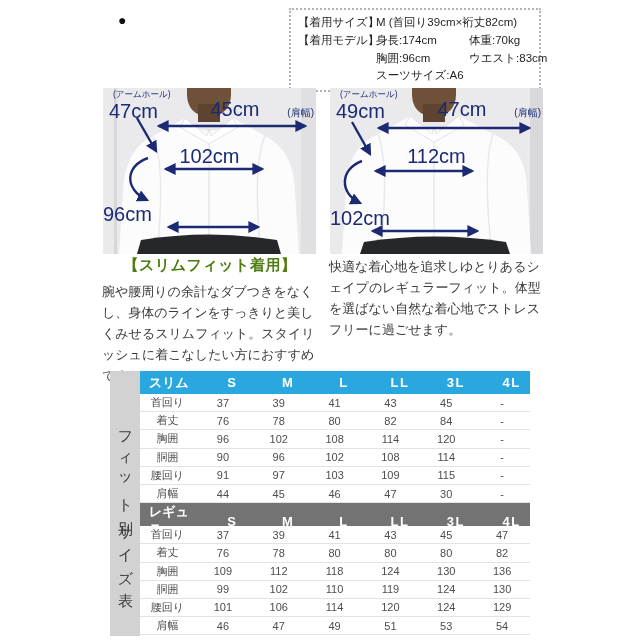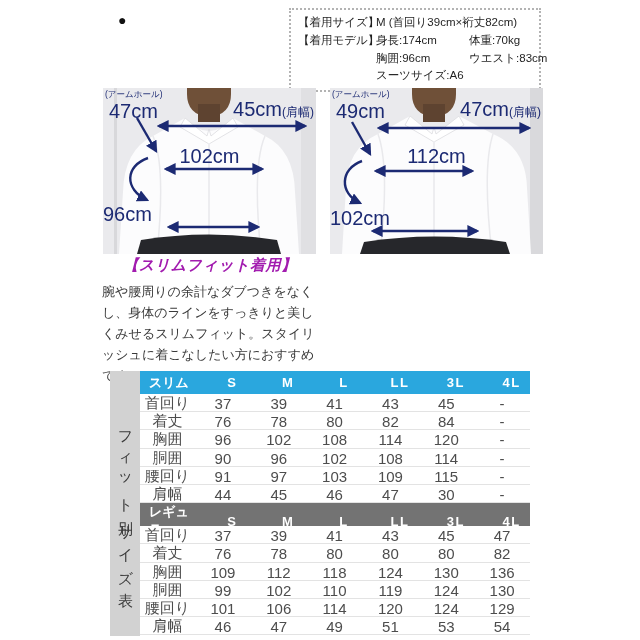--- a/index.html
+++ b/index.html
@@ -17,45 +17,45 @@
               padding:4px 5px 5px 7px; font-size:11.5px; color:#1f1f1f; line-height:1.55; }
   .ib-row { display:flex; white-space:nowrap; }
   .ib-label { width:78px; flex:none; }
   .ib-v1 { width:93px; flex:none; }
 
   
   .photo { position:absolute; top:88px; width:213px; height:166px; }
   #photo-slim { left:103px; } #photo-regular { left:330px; }
   .photo svg.figure { position:absolute; inset:0; width:100%; height:100%; display:block; }
   .ann { position:absolute; color:#1c2a73; line-height:1; white-space:nowrap; }
-  .a-armhole-lbl { left:2px; top:2px; font-size:8.5px; }
+  .a-armhole-lbl { left:10px; top:2px; font-size:8.5px; }
   .a-armhole-val { left:6px; top:13px; font-size:20px; }
   .a-shoulder { right:2px; top:11px; font-size:20px; }
-  .a-shoulder .small { font-size:12px; }
+  .a-shoulder .small { font-size:10px;margin-left:28px; }
   .a-chest { left:0; right:0; top:58px; text-align:center; font-size:20px; }
   .a-waist { left:0; right:0; top:116px; text-align:left; font-size:20px; }
   #photo-regular .a-waist { top:120px; }
 
   
   .fit-text { position:absolute; top:256px; width:216px; }
   #fit-text-slim { left:102px; } #fit-text-regular { left:329px; }
   .fit-caption { text-align:center; font-size:15px; font-weight:bold; margin-bottom:6px; letter-spacing:0.5px; }
   .fit-desc { font-size:13px; line-height:1.62; color:#3a3a3a; text-align:left; }
 
   
   .size-table { position:absolute; left:110px; top:371px; width:420px; height:265px; }
   .side-strip { position:absolute; left:0; top:0; bottom:0; width:30px; background:#d2d2d2;
                 display:flex; align-items:center; justify-content:center; }
   .side-strip span { writing-mode:vertical-rl; font-size:15px; letter-spacing:5px; color:#3a3a3a; }
   .table-body { margin-left:30px; width:390px; }
   .trow { display:grid; grid-template-columns:55px repeat(6,1fr); align-items:center; }
   .thead { height:23px; color:#ffffff; font-weight:bold; font-size:13px;gap:19px; }
   .th-name { padding-left:9px; }
   .th-size { text-align:center; letter-spacing:1.5px; }
-  .tdata { height:18.2px; font-size:15px; color:#4d4d4d; border-bottom:1px solid #e3e3e3; }
+  .tdata { height:18.2px; font-size:11px; color:#4d4d4d; border-bottom:1px solid #e3e3e3; }
   .td-label, .td-value { text-align:center; }
 </style>
 </head>
 <body>
 
 <div class="page">
 
   <div class="header-title">
     <span class="bullet">●</span>
   </div>
@@ -140,24 +140,25 @@
       </g>
     </svg>
     <div class="ann a-armhole-lbl">(アームホール)</div>
     <div class="ann a-armhole-val">49cm</div>
     <div class="ann a-shoulder"><span>47cm</span><span class="small">(肩幅)</span></div>
     <div class="ann a-chest">112cm</div>
     <div class="ann a-waist">102cm</div>
   </div>
 
   <div class="fit-text" id="fit-text-slim">
-    <div class="fit-caption" style="color: #a21caf; font-style: italic;">【スリムフィット着用】</div>
+    <div class="fit-caption" style="color: #4d7c0f;">【スリムフィット着用】</div>
     <div class="fit-desc">腕や腰周りの余計なダブつきをなくし、身体のラインをすっきりと美しくみせるスリムフィット。スタイリッシュに着こなしたい方におすすめです。</div>
   </div>
   <div class="fit-text" id="fit-text-regular">
+    <div class="fit-desc">快適な着心地を追求しゆとりあるシェイプのレギュラーフィット。体型を選ばない自然な着心地でストレスフリーに過ごせます。</div>
   </div>
 
   <div class="size-table">
     <div class="side-strip">
       <span>フィット別サイズ表</span>
     </div>
     <div class="table-body">
         <div class="trow thead" style="background: rgb(42, 167, 222);">
           <div class="th-name">スリム</div>
           <div class="th-size">S</div>

